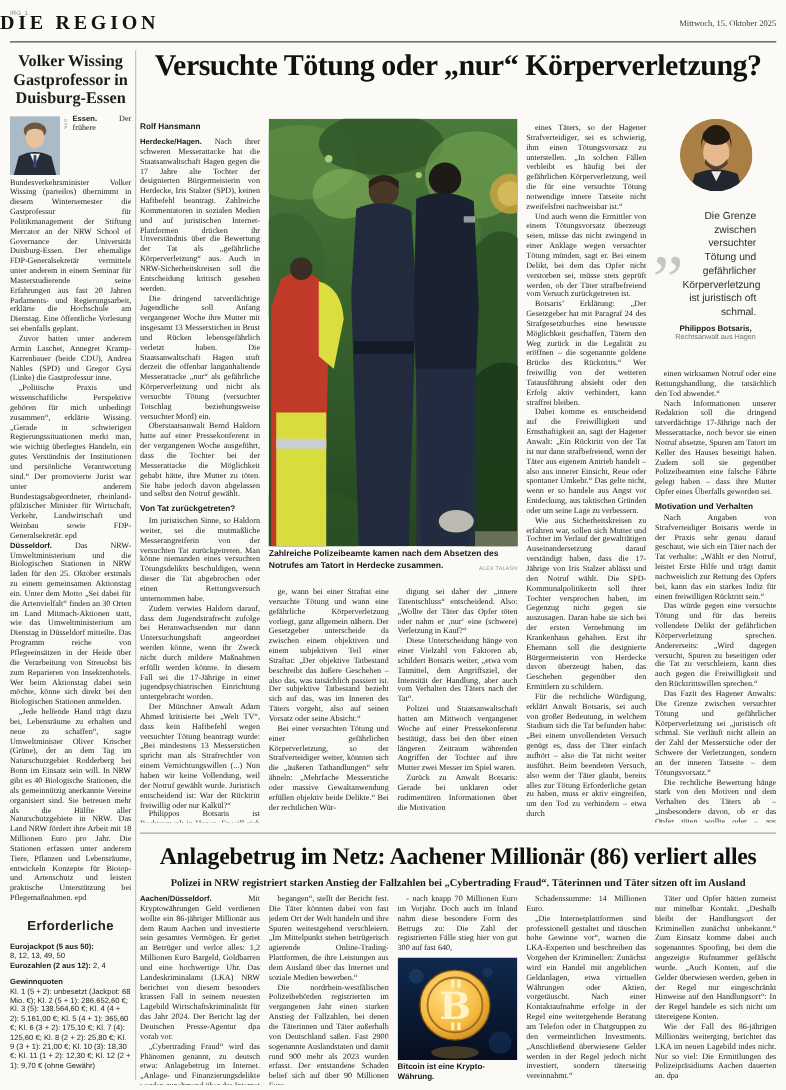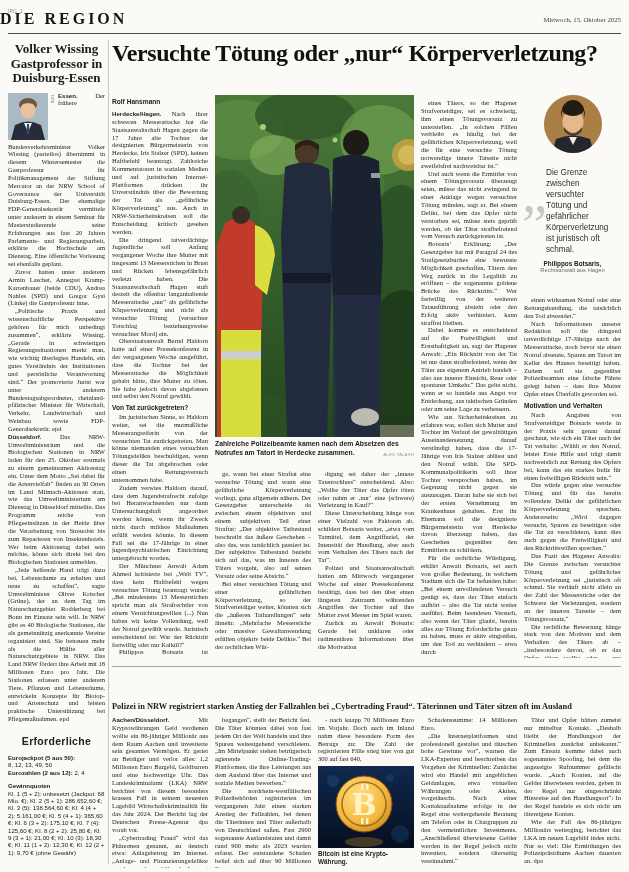--- a/index.html
+++ b/index.html
@@ -26,46 +26,46 @@
   .leftcol h2{font-size:13px;line-height:14.5px;text-align:center;margin:0 0 6px;font-weight:700;}
   .leftcol h2.second{margin-top:10px;}
   .wphoto{float:left;width:47px;height:49px;margin:1px 3px 1px 0;position:relative;}
   .vcredit{position:absolute;right:0;top:2px;writing-mode:vertical-rl;font-family:"Liberation Sans",sans-serif;font-size:3.6px;color:#8f8d88;letter-spacing:.4px;}
   .lottery{margin-top:12px;font-family:"Liberation Sans",sans-serif;}
   .lottery h3{font-size:10.5px;text-align:center;margin:0 0 7px;letter-spacing:.3px;color:#222;}
   .lot-line{font-size:6.1px;line-height:7.4px;margin:0;}
   .lot-gap{height:6px;}
 
   
-  .main-headline{position:absolute;left:112px;top:40px;width:509px;margin:0;text-align:left;font-size:24px;font-weight:700;letter-spacing:-0.4px;white-space:nowrap;color:#111;}
+  .main-headline{position:absolute;left:112px;top:40px;width:509px;margin:0;text-align:center;font-size:24px;font-weight:700;letter-spacing:-0.4px;white-space:nowrap;color:#111;}
   .main-subhead{position:absolute;left:112px;top:76px;width:509px;margin:0;text-align:center;font-weight:700;font-size:9px;white-space:nowrap;color:#1c1c1c;}
   .byline{position:absolute;left:112px;top:98px;font-family:"Liberation Sans",sans-serif;font-weight:700;font-size:6.6px;}
   .col{position:absolute;width:96px;overflow:hidden;}
   .col1{left:112px;top:110px;height:548px;}
   .col2{left:215px;top:470px;height:188px;}
   .col3{left:318px;top:470px;height:188px;}
   .col4{left:421px;top:99px;height:559px;}
   .col5{left:524px;top:296px;width:97px;height:362px;}
   .main-photo{position:absolute;left:215px;top:95px;width:199px;height:342px;margin:0;}
   .main-photo svg{display:block;}
   .main-caption{position:absolute;left:215px;top:440px;width:199px;font-family:"Liberation Sans",sans-serif;font-weight:700;font-size:6.8px;line-height:8.6px;}
   .main-caption .credit{float:right;font-weight:400;font-size:4.3px;color:#98968f;letter-spacing:.2px;margin-top:2.5px;text-transform:uppercase;}
 
   
   .pullquote{position:absolute;left:524px;top:95px;width:97px;height:200px;}
   .pq-portrait{width:58px;height:58px;margin:0 auto;border-radius:50%;overflow:hidden;}
   .pq-portrait svg{display:block;}
   .pq-mark{position:absolute;left:-2px;top:92px;font-size:56px;line-height:12px;color:#c6c6c6;}
-  .pq-text{margin:14px 16px 0 22px;font-family:"Liberation Sans",sans-serif;font-size:8.2px;line-height:11px;color:#2e2e2e;}
+  .pq-text{margin:14px 16px 0 22px;font-family:"Liberation Sans",sans-serif;font-size:8.2px;line-height:11px;color:#2e2e2e;text-align:right;}
   .pq-author{margin-top:5px;text-align:center;font-family:"Liberation Sans",sans-serif;font-weight:700;font-size:6.4px;}
   .pq-role{text-align:center;font-family:"Liberation Sans",sans-serif;font-size:5.8px;color:#6f6d68;}
 
   
   .b-headline{position:absolute;left:112px;top:675px;width:509px;margin:0;text-align:center;font-size:19px;font-weight:700;letter-spacing:-0.2px;white-space:nowrap;color:#111;}
-  .b-subhead{position:absolute;left:112px;top:702px;width:509px;margin:0;font-weight:700;font-size:8.4px;white-space:nowrap;color:#1c1c1c;}
+  .b-subhead{position:absolute;left:112px;top:702px;width:509px;margin:0;text-align:center;font-weight:700;font-size:8.4px;white-space:nowrap;color:#1c1c1c;}
   .bcol{position:absolute;top:716px;height:152px;width:96px;overflow:hidden;}
   .bcol1{left:112px;}.bcol2{left:215px;}.bcol3{left:318px;}.bcol4{left:421px;}.bcol5{left:524px;width:97px;}
   .btc{margin:3px 0 2px;width:96px;height:82px;}
   .btc svg{display:block;}
   .btc-caption{font-family:"Liberation Sans",sans-serif;font-weight:700;font-size:6.4px;line-height:8px;text-align:left;text-indent:0;}
   .credit2{font-weight:400;font-size:4.2px;color:#98968f;letter-spacing:.2px;text-transform:uppercase;margin-top:1px;}
 </style>
 </head>
 <body>
 
@@ -235,20 +235,21 @@
     <div>
         <p>Nach Angaben von Strafverteidiger Botsaris werde in der Praxis sehr genau darauf geschaut, wie sich ein Täter nach der Tat verhalte: „Wählt er den Notruf, leistet Erste Hilfe und trägt damit nachweislich zur Rettung des Opfers bei, kann das ein starkes Indiz für einen freiwilligen Rücktritt sein.“</p>
         <p>Das würde gegen eine versuchte Tötung und für das bereits vollendete Delikt der gefährlichen Körperverletzung sprechen. Andererseits: „Wird dagegen versucht, Spuren zu beseitigen oder die Tat zu verschleiern, kann dies auch gegen die Freiwilligkeit und den Rücktrittswillen sprechen.“</p>
         <p>Das Fazit des Hagener Anwalts: Die Grenze zwischen versuchter Tötung und gefährlicher Körperverletzung sei „juristisch oft schmal. Sie verläuft nicht allein an der Zahl der Messerstiche oder der Schwere der Verletzungen, sondern an der inneren Tatseite – dem Tötungsvorsatz.“</p>
         <p>Die rechtliche Bewertung hänge stark von den Motiven und dem Verhalten des Täters ab – „insbesondere davon, ob er das Opfer töten wollte oder – aus welchem Motiv auch immer – davon abgesehen hat“.</p>
       </div>
   </div>
 
   <div class="mid-rule"></div>
 
+  <h1 class="b-headline">Anlagebetrug im Netz: Aachener Millionär (86) verliert alles</h1>
   <p class="b-subhead">Polizei in NRW registriert starken Anstieg der Fallzahlen bei „Cybertrading Fraud“. Täterinnen und Täter sitzen oft im Ausland</p>
 
   <div class="bcol bcol1 coltext">
     <p class="para"><span class="lead">Aachen/Düsseldorf.</span> <span>Mit Kryptowährungen Geld verdienen wollte ein 86-jähriger Millionär aus dem Raum Aachen und investierte sein gesamtes Vermögen. Er geriet an Betrüger und verlor alles: 1,2 Millionen Euro Bargeld, Goldbarren und eine hochwertige Uhr. Das Landeskriminalamt (LKA) NRW berichtet von diesem besonders krassen Fall in seinem neuesten Lagebild Wirtschaftskriminalität für das Jahr 2024. Der Bericht lag der Deutschen Presse-Agentur dpa vorab vor.</span></p>
     <div>
         <p>„Cybertrading Fraud“ wird das Phänomen genannt, zu deutsch etwa: Anlagebetrug im Internet. „Anlage- und Finanzierungsdelikte werden zunehmend über das Internet</p>
       </div>
   </div>
   <div class="bcol bcol2 coltext">
     <div>

